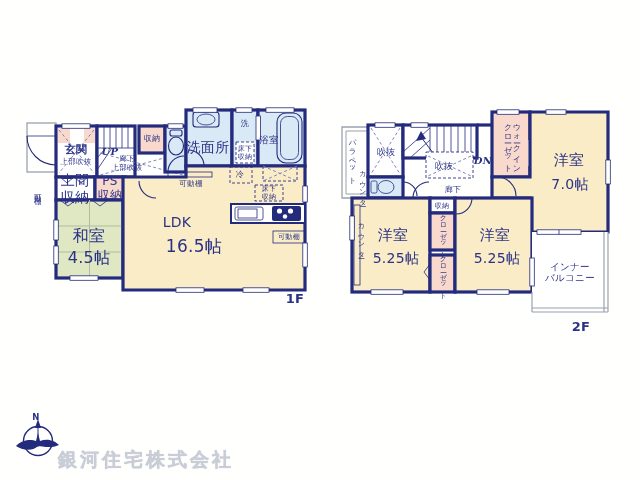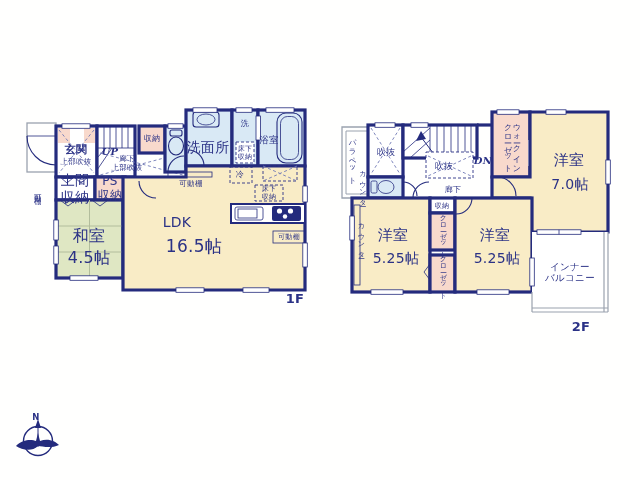--- a/index.html
+++ b/index.html
@@ -275,14 +275,15 @@
   <div class="lbl" style="left:442px;top:206px;font-size:7px">収納</div>
   <div class="lbl vert" style="left:442px;top:232px;font-size:7px">クローゼット</div>
   <div class="lbl vert" style="left:442px;top:273px;font-size:7px">クローゼット</div>
   <div class="lbl" style="left:495px;top:236px;font-size:15px">洋室</div>
   <div class="lbl" style="left:497px;top:258px;font-size:14px">5.25帖</div>
   <div class="lbl" style="left:570px;top:272px;font-size:9.5px">インナー
 バルコニー</div>
   <div class="lbl b" style="left:581px;top:327px;font-size:13px">2F</div>
 
   <div class="lbl b" style="left:36px;top:417px;font-size:8.5px">N</div>
+  <div class="company" style="left:58px;top:447px;">銀河住宅株式会社</div>
 
 </div>
 
 </body></html>

